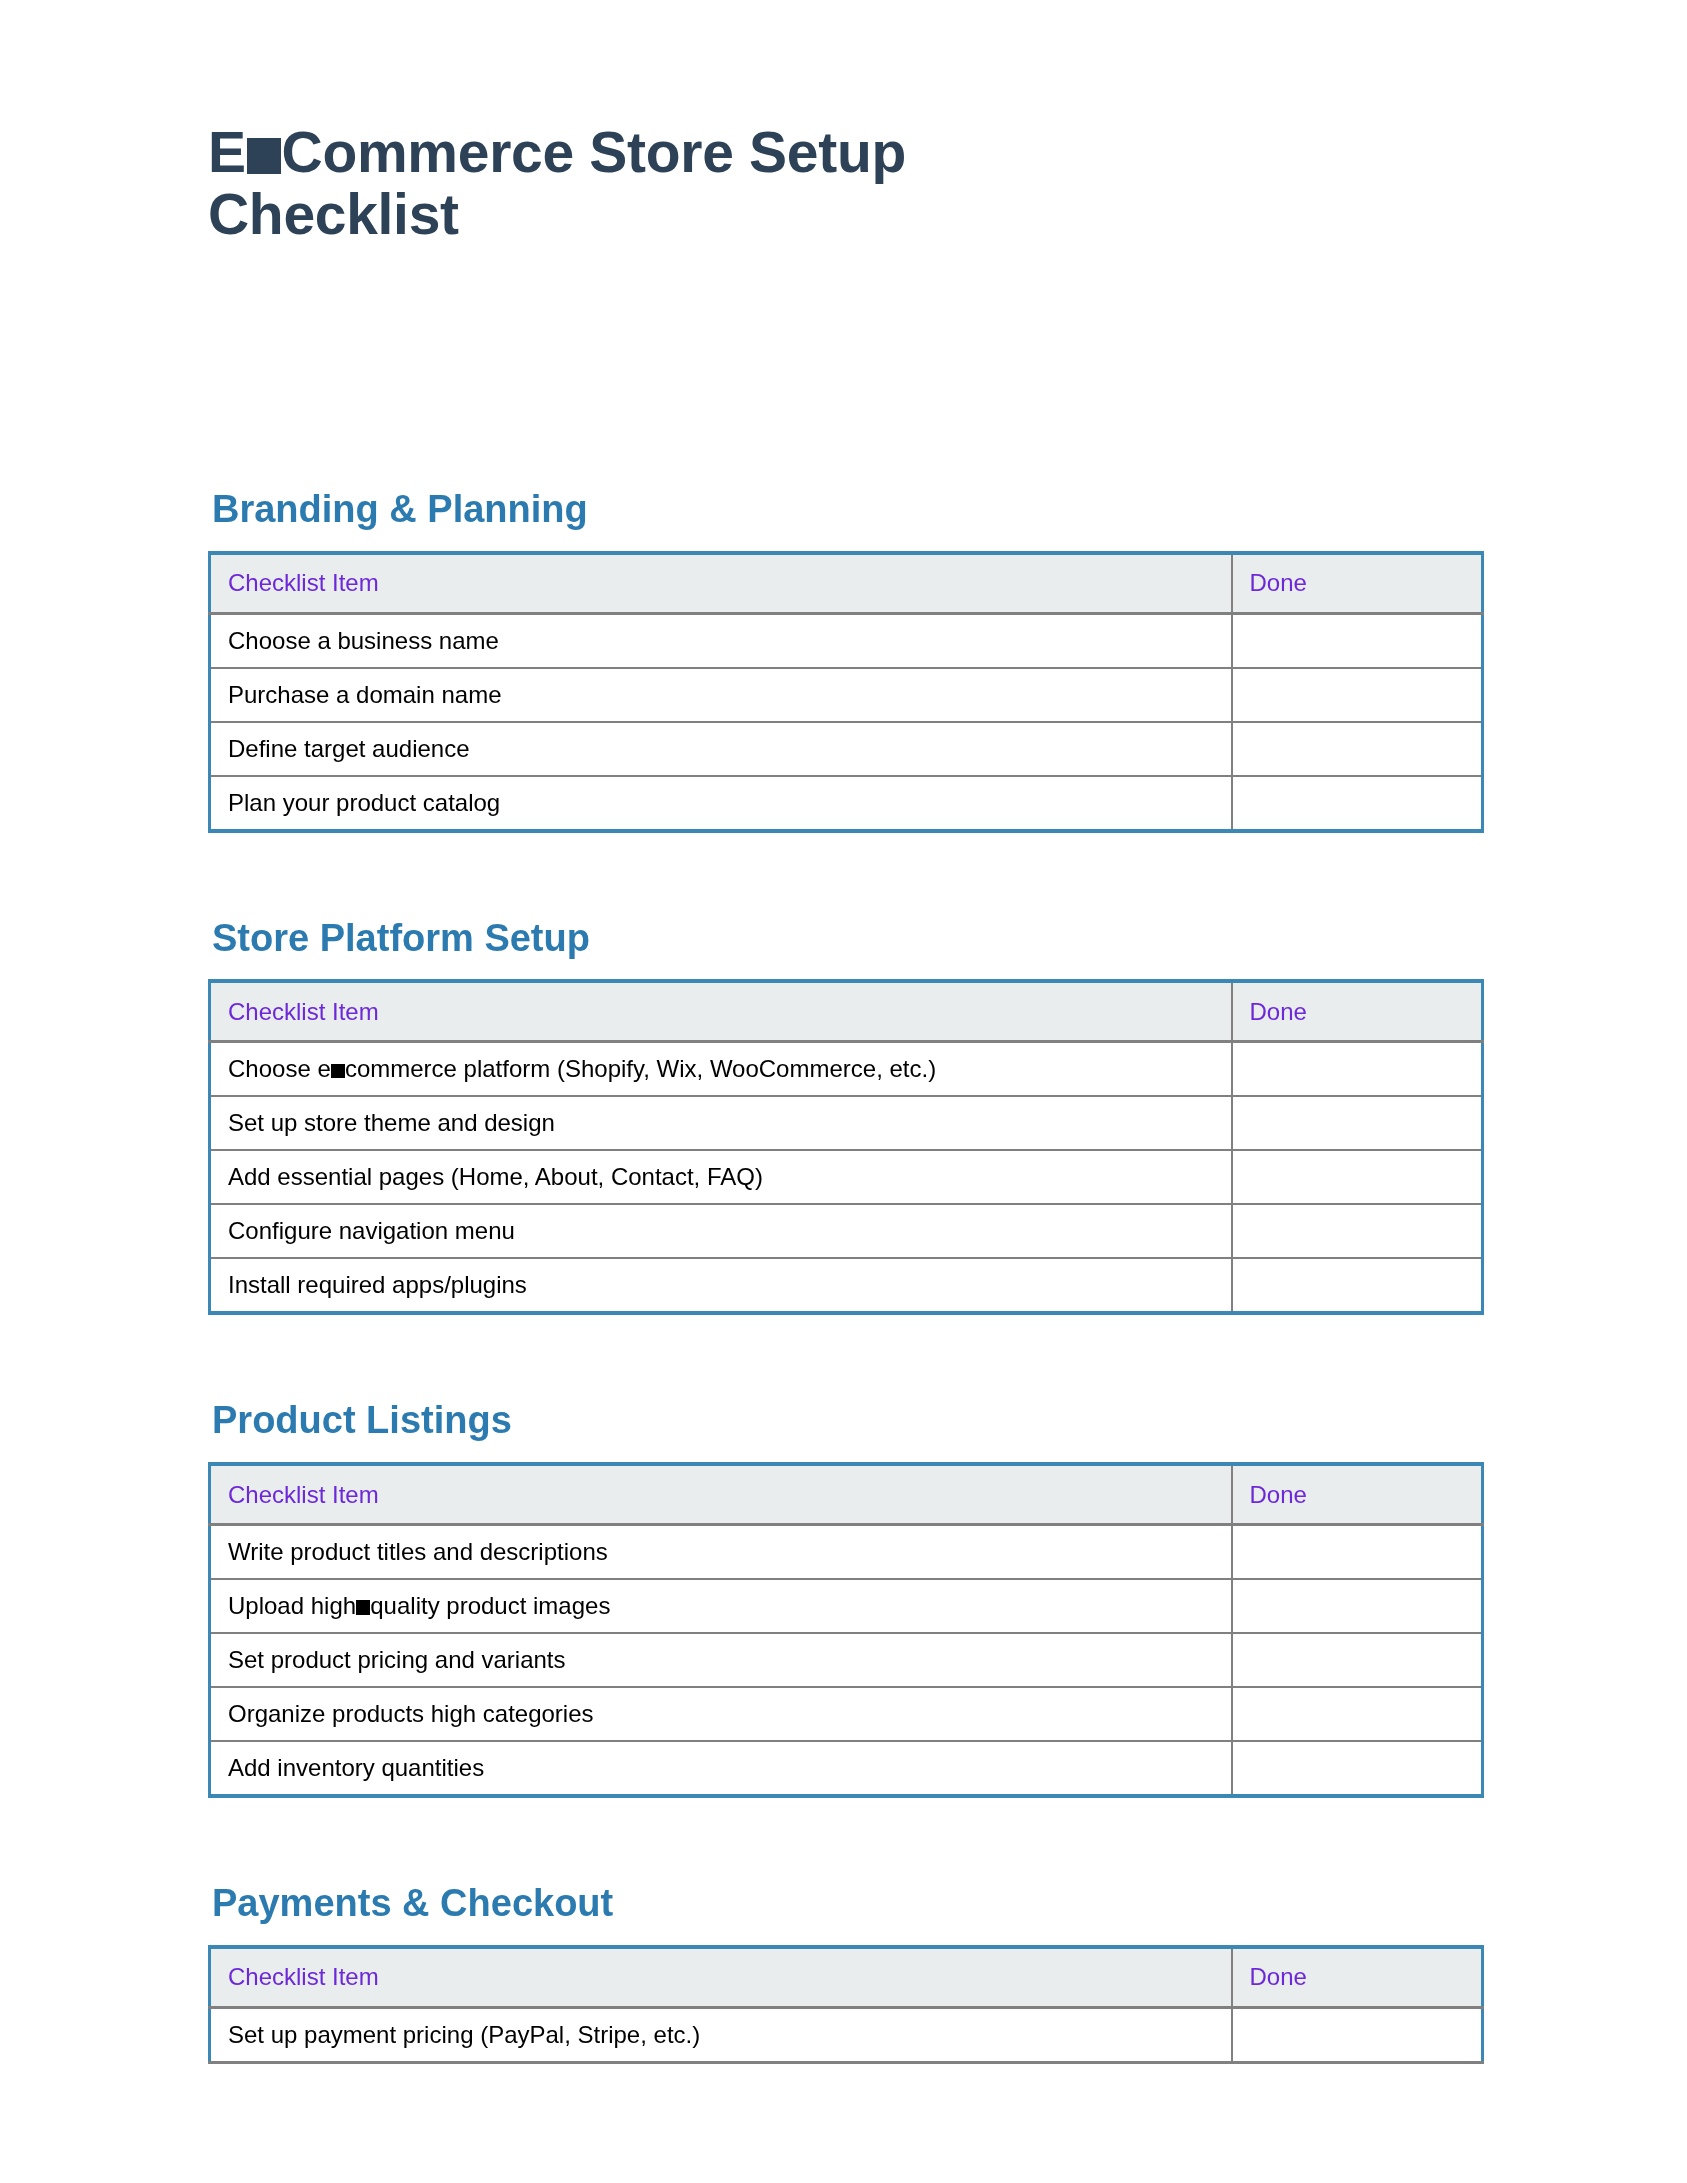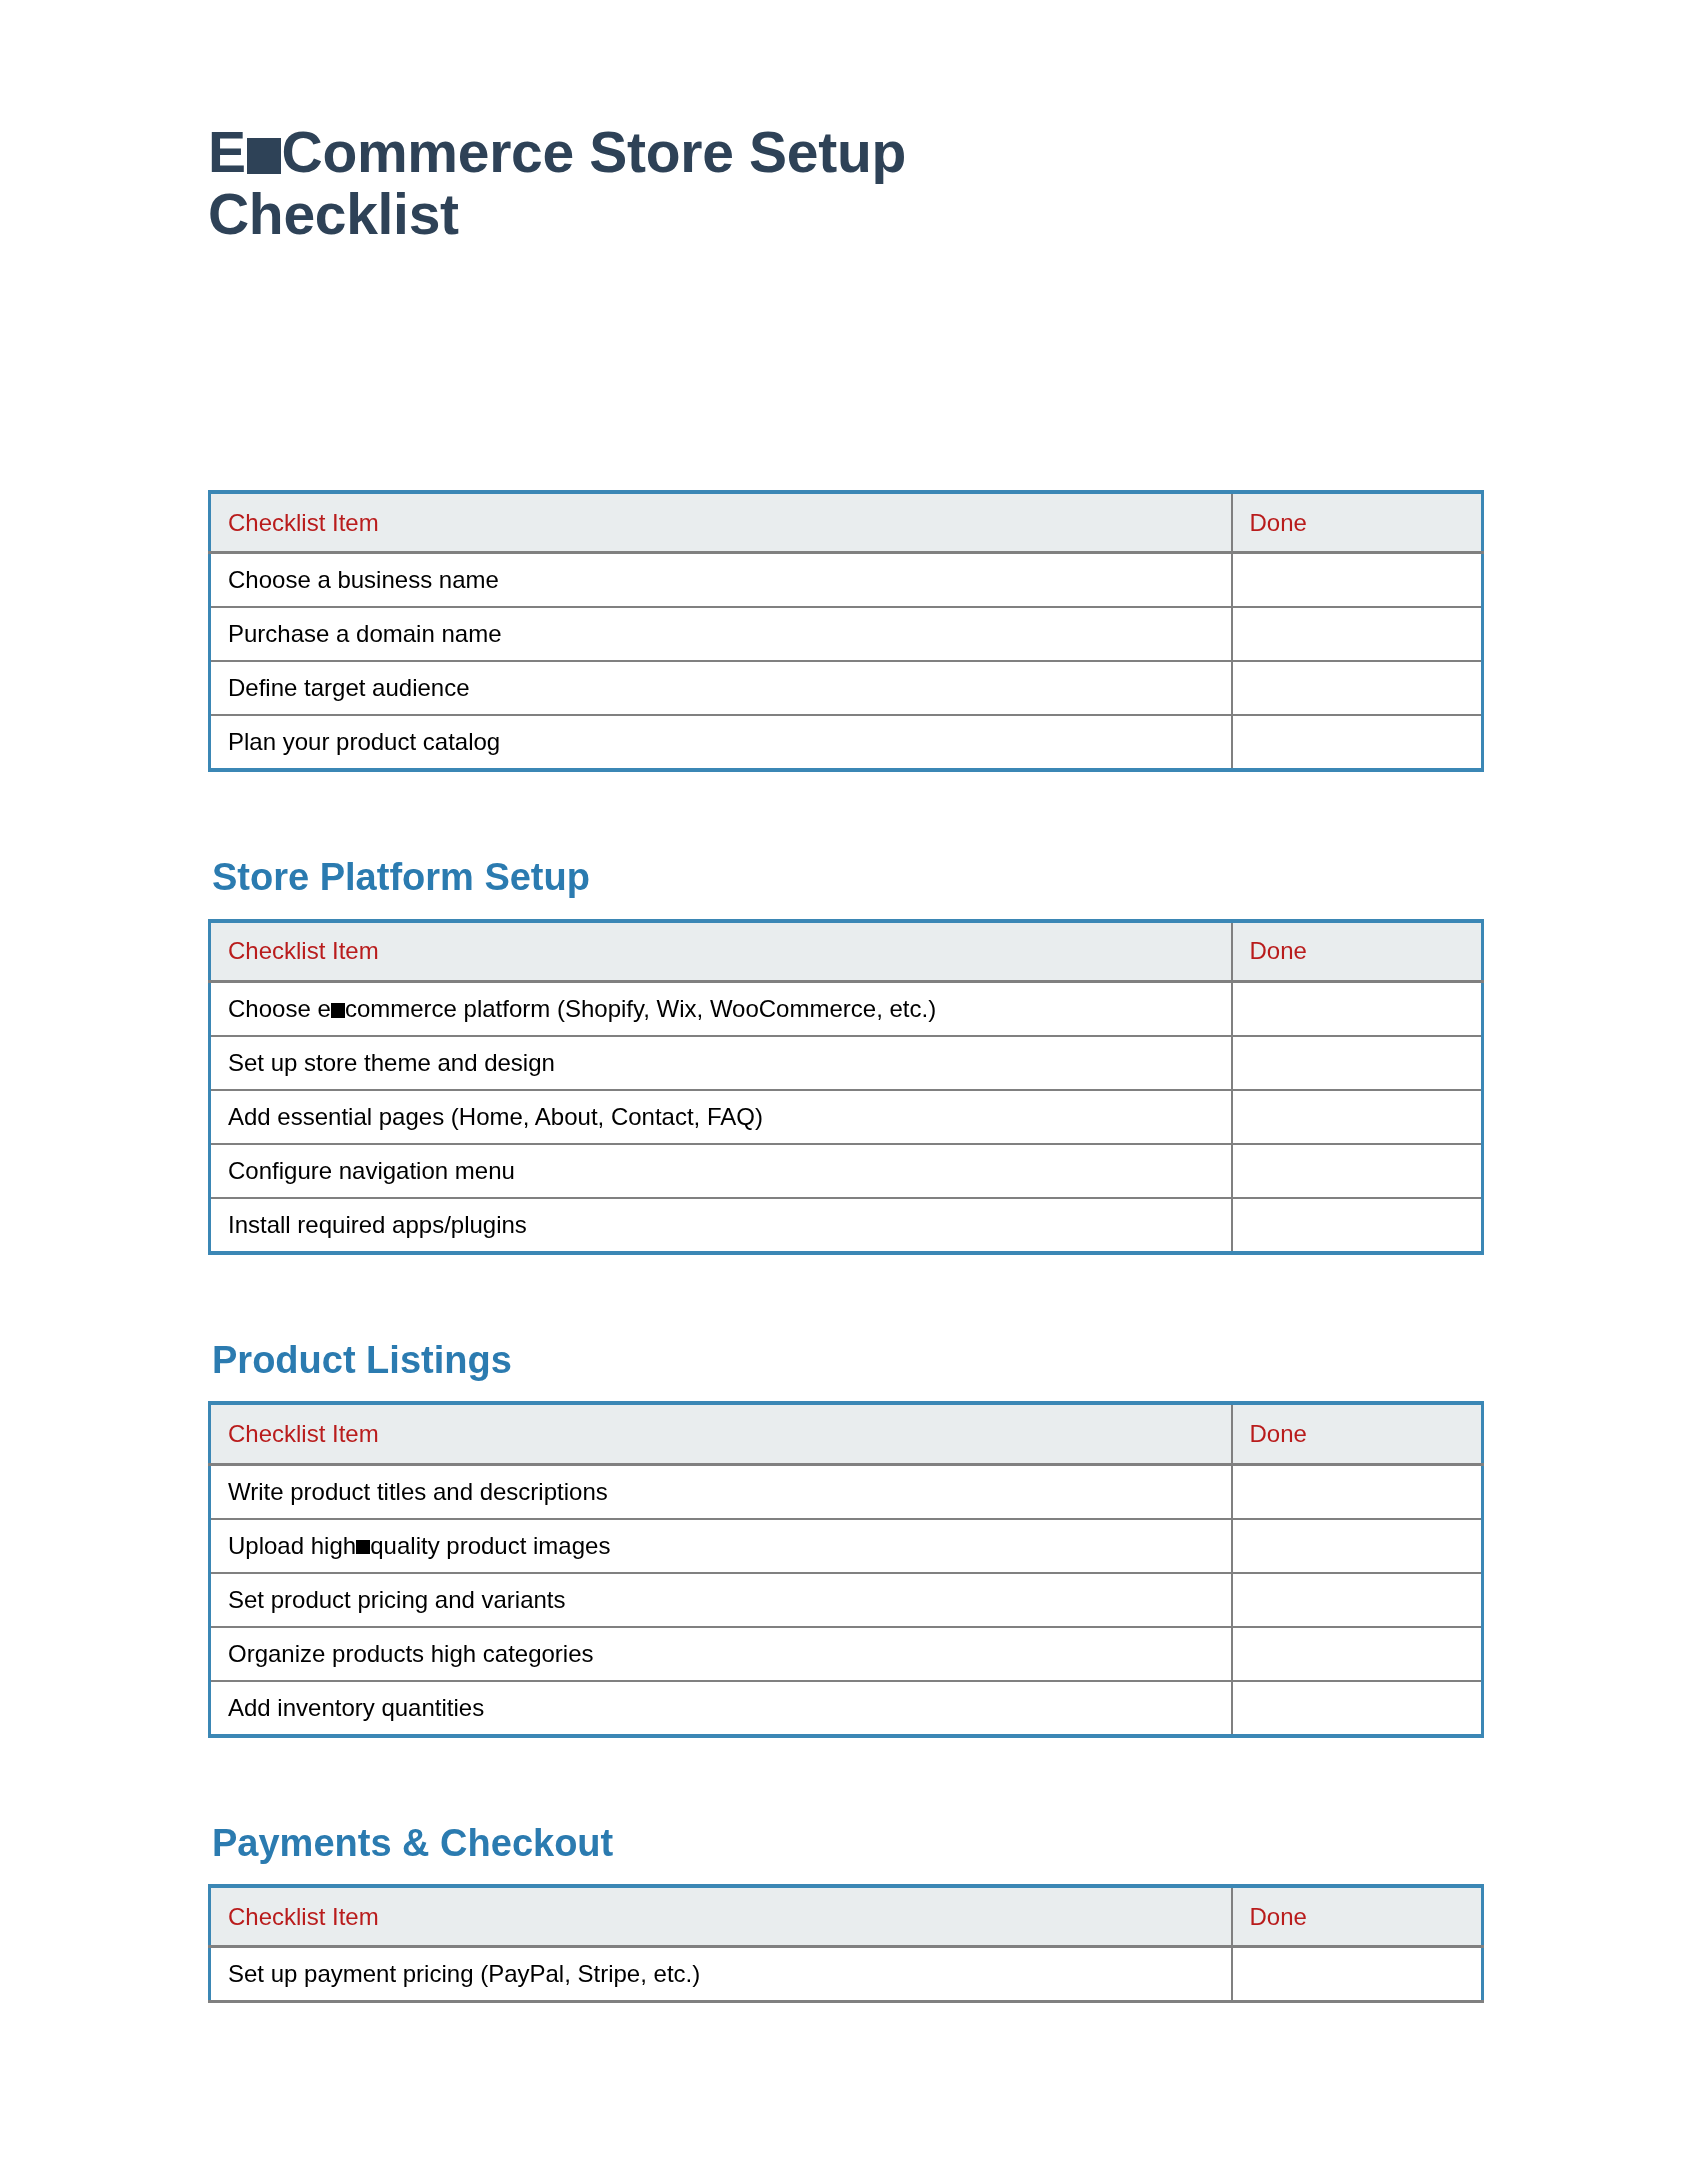--- a/index.html
+++ b/index.html
@@ -87,21 +87,21 @@
   }
 
   col.col-item { width: 1022px; }
   col.col-done { width: 251px; }
 
   table.checklist thead th {
     background: #E9EDEE;
     text-align: left;
     font-weight: normal;
     font-size: 24px;
-    color: #b91c1c;
+    color: #6d28d9;
     padding: 14.6px 0 14.6px 17px;
     height: 21px;
     border-bottom: 3.3px solid #808080;
     box-sizing: border-box;
     vertical-align: middle;
   }
   table.checklist thead th.done-head {
     border-left: 2px solid #808080;
     padding-left: 17px;
   }
@@ -131,20 +131,21 @@
   <div class="content">
 
     <h1 class="doc-title">
       <span>E</span><span class="tofu"></span><span>Commerce Store Setup</span><br>
       <span>Checklist</span>
     </h1>
 
     <div class="section-gap-1"></div>
 
     <div class="section">
+      <h2 class="section-title">Branding &amp; Planning</h2>
       <table class="checklist">
         <colgroup>
             <col class="col-item">
             <col class="col-done">
           </colgroup>
         <thead>
           <tr>
             <th>Checklist Item</th>
             <th class="done-head">Done</th>
           </tr>

